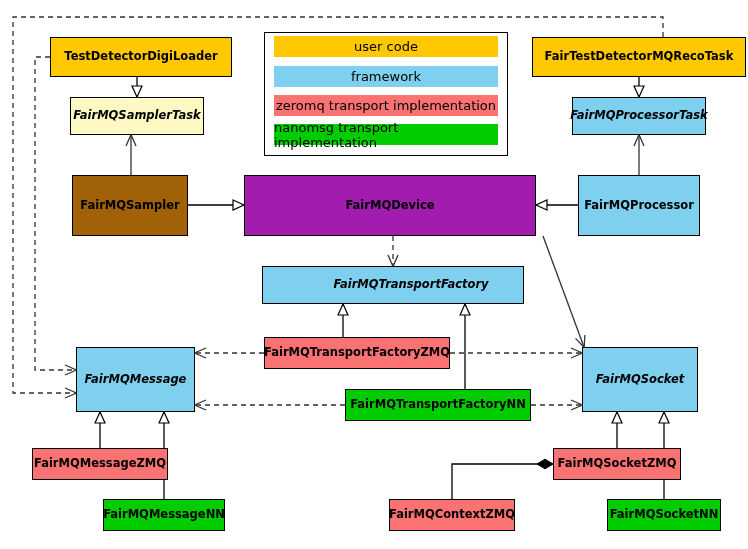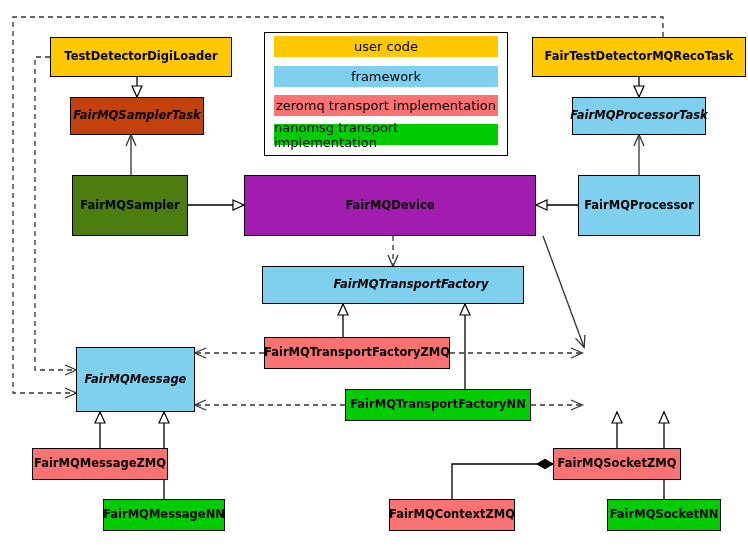--- a/index.html
+++ b/index.html
@@ -87,40 +87,41 @@
   </div>
   <div class="legend-item" style="left:274px;top:95px;width:224px;height:21px;background:#FA7272;">
     <span>zeromq transport implementation</span>
   </div>
   <div class="legend-item" style="left:274px;top:124px;width:224px;height:21px;background:#00CC00;">
     <span>nanomsg transport implementation</span>
   </div>
 
   <div class="node" style="left:50px;top:37px;width:182px;height:40px;background:#FFC800;">TestDetectorDigiLoader</div>
 
-  <div class="node abstract" style="left:70px;top:97px;width:134px;height:38px;background:#c2410c;">FairMQSamplerTask</div>
+  <div class="node abstract" style="left:70px;top:97px;width:134px;height:38px;background:#fef9c3;">FairMQSamplerTask</div>
 
-  <div class="node" style="left:72px;top:175px;width:116px;height:61px;background:#4d7c0f;">FairMQSampler</div>
+  <div class="node" style="left:72px;top:175px;width:116px;height:61px;background:#a16207;">FairMQSampler</div>
 
   <div class="node" style="left:244px;top:175px;width:292px;height:61px;background:#a21caf;">FairMQDevice</div>
 
   <div class="node" style="left:578px;top:175px;width:122px;height:61px;background:#7FCFEF;">FairMQProcessor</div>
 
   <div class="node" style="left:532px;top:37px;width:214px;height:40px;background:#FFC800;">FairTestDetectorMQRecoTask</div>
 
   <div class="node abstract" style="left:572px;top:97px;width:134px;height:38px;background:#7FCFEF;">FairMQProcessorTask</div>
 
   <div class="node abstract" style="left:262px;top:266px;width:262px;height:38px;background:#7FCFEF;padding-left:36px;">FairMQTransportFactory</div>
 
   <div class="node" style="left:264px;top:337px;width:186px;height:32px;background:#FA7272;">FairMQTransportFactoryZMQ</div>
 
   <div class="node" style="left:345px;top:389px;width:186px;height:32px;background:#00CC00;">FairMQTransportFactoryNN</div>
 
   <div class="node abstract" style="left:76px;top:347px;width:119px;height:65px;background:#7FCFEF;">FairMQMessage</div>
 
+  <div class="node abstract" style="left:582px;top:347px;width:116px;height:65px;background:#7FCFEF;">FairMQSocket</div>
 
   <div class="node" style="left:32px;top:448px;width:136px;height:32px;background:#FA7272;">FairMQMessageZMQ</div>
 
   <div class="node" style="left:103px;top:499px;width:122px;height:32px;background:#00CC00;">FairMQMessageNN</div>
 
   <div class="node" style="left:553px;top:448px;width:128px;height:32px;background:#FA7272;">FairMQSocketZMQ</div>
 
   <div class="node" style="left:607px;top:499px;width:114px;height:32px;background:#00CC00;">FairMQSocketNN</div>
 
   <div class="node" style="left:389px;top:499px;width:126px;height:32px;background:#FA7272;">FairMQContextZMQ</div>

